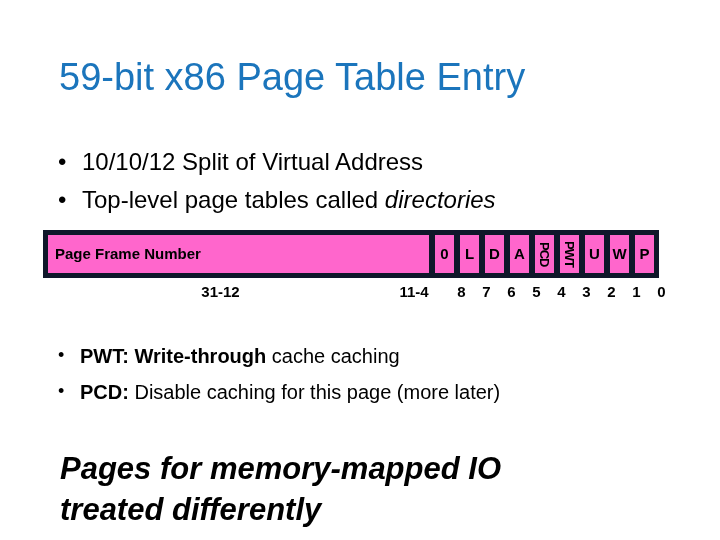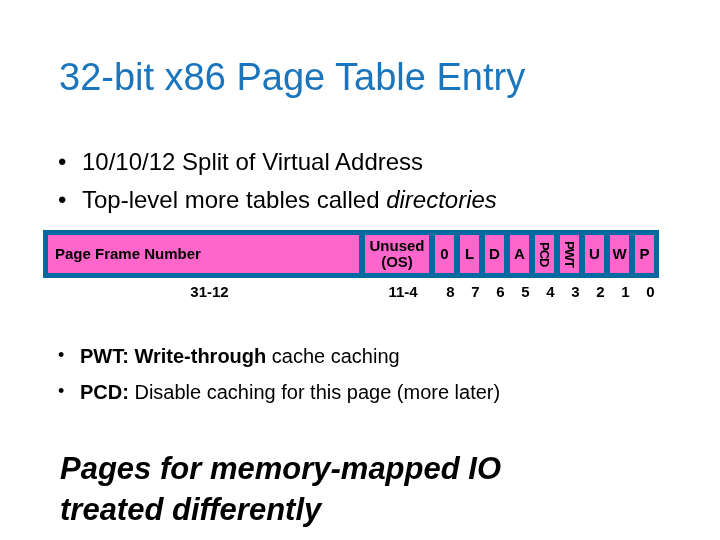--- a/index.html
+++ b/index.html
@@ -25,41 +25,41 @@
     font-size: 24px; line-height: 1.1; white-space: nowrap;
   }
   .bullet-row .marker { width: 24px; flex: 0 0 auto; }
   #bullet-1 { top: 149px; }
   #bullet-2 { top: 187px; }
   .italic { font-style: italic; margin-top: 32px; }
   
   #pte-table {
     position: absolute; left: 43px; top: 230px;
     width: 616px; height: 48px;
-    background: #0369a1;
+    background: #0f172a;
     display: flex; gap: 6px; padding: 5px;
     box-sizing: border-box;
   }
   .cell {
     background: var(--pink, #FF66CC);
     display: flex; flex-direction: column;
     align-items: center; justify-content: center;
     font-weight: bold; font-size: 15px; line-height: 1.08;
     overflow: hidden;
   }
   .cell.pfn { flex: 1 1 auto; align-items: flex-start; padding-left: 7px; }
   .cell.unused { width: 64px; flex: 0 0 auto; }
   .cell.bit { width: 19px; flex: 0 0 auto; }
   .vert-text {
     writing-mode: vertical-rl; text-orientation: mixed;
     font-size: 13px; letter-spacing: -1px; line-height: 1;
   }
   
   #bits-row {
-    position: absolute; left: 49px; top: 283px;
+    position: absolute; left: 60px; top: 283px;
     width: 616px; display: flex; gap: 6px; padding: 0 5px;
     box-sizing: border-box;
     font-weight: bold; font-size: 15px;
   }
   #bits-row .slot { text-align: center; flex: 0 0 auto; }
   #bits-row .slot.pfn { flex: 1 1 auto; }
   #bits-row .slot.unused { width: 64px; }
   #bits-row .slot.bit { width: 19px; }
   
   .note-row {
@@ -77,39 +77,35 @@
     width: 505px;
     font-size: 31px; font-weight: bold; font-style: italic;
     line-height: 1.32;
   }
 </style>
 </head>
 <body>
 
 <div id="slide">
 
-  <div id="title">32-bit x86 Page Table Entry</div>
+  <div id="title">59-bit x86 Page Table Entry</div>
 
   <div class="bullet-row" id="bullet-1">
     <span class="marker">•</span>
     <span>10/10/12 Split of Virtual Address</span>
   </div>
 
   <div class="bullet-row" id="bullet-2">
     <span class="marker">•</span>
-    <span><span>Top-level more tables called </span><span class="italic">directories</span></span>
+    <span><span>Top-level page tables called </span><span class="italic">directories</span></span>
   </div>
 
   <div id="pte-table">
     <div class="cell pfn">
       <div>Page Frame Number</div>
-    </div>
-    <div class="cell unused">
-      <div>Unused</div>
-      <div>(OS)</div>
     </div>
     <div class="cell bit">
         <span>0</span>
       </div>
     <div class="cell bit">
         <span>L</span>
       </div>
     <div class="cell bit">
         <span>D</span>
       </div>

